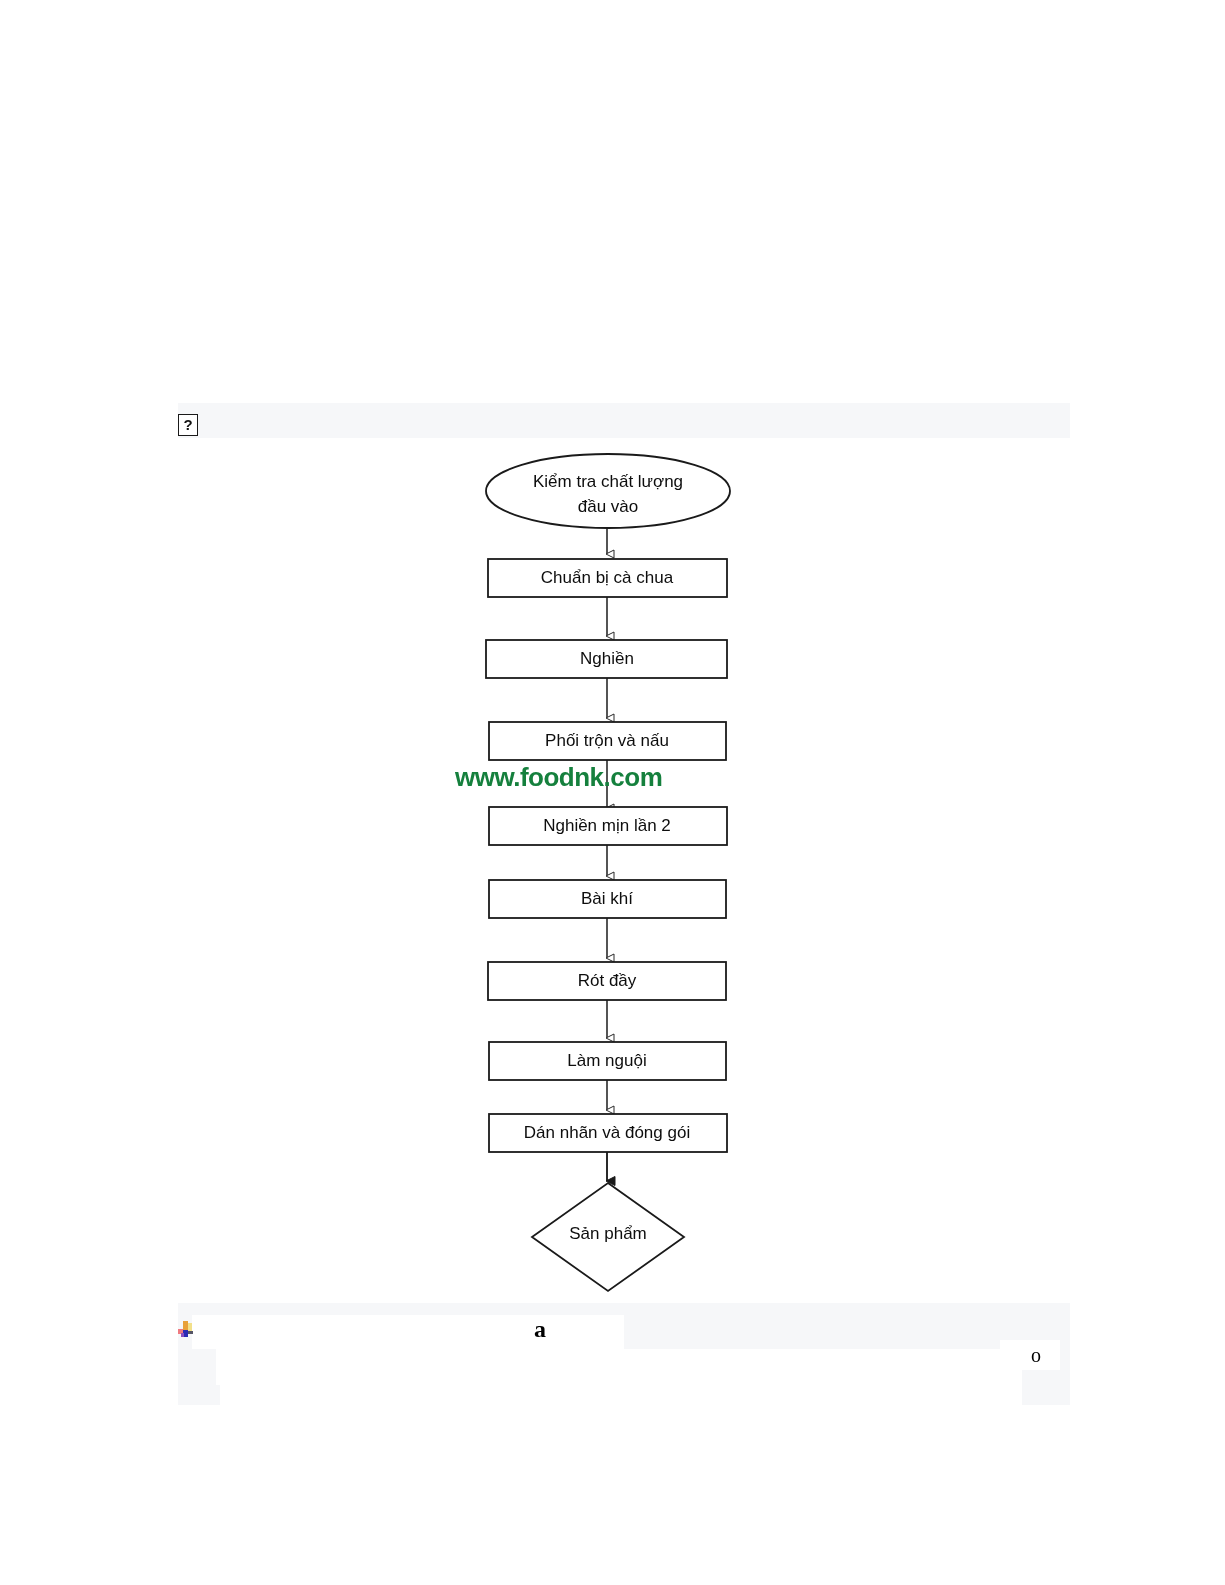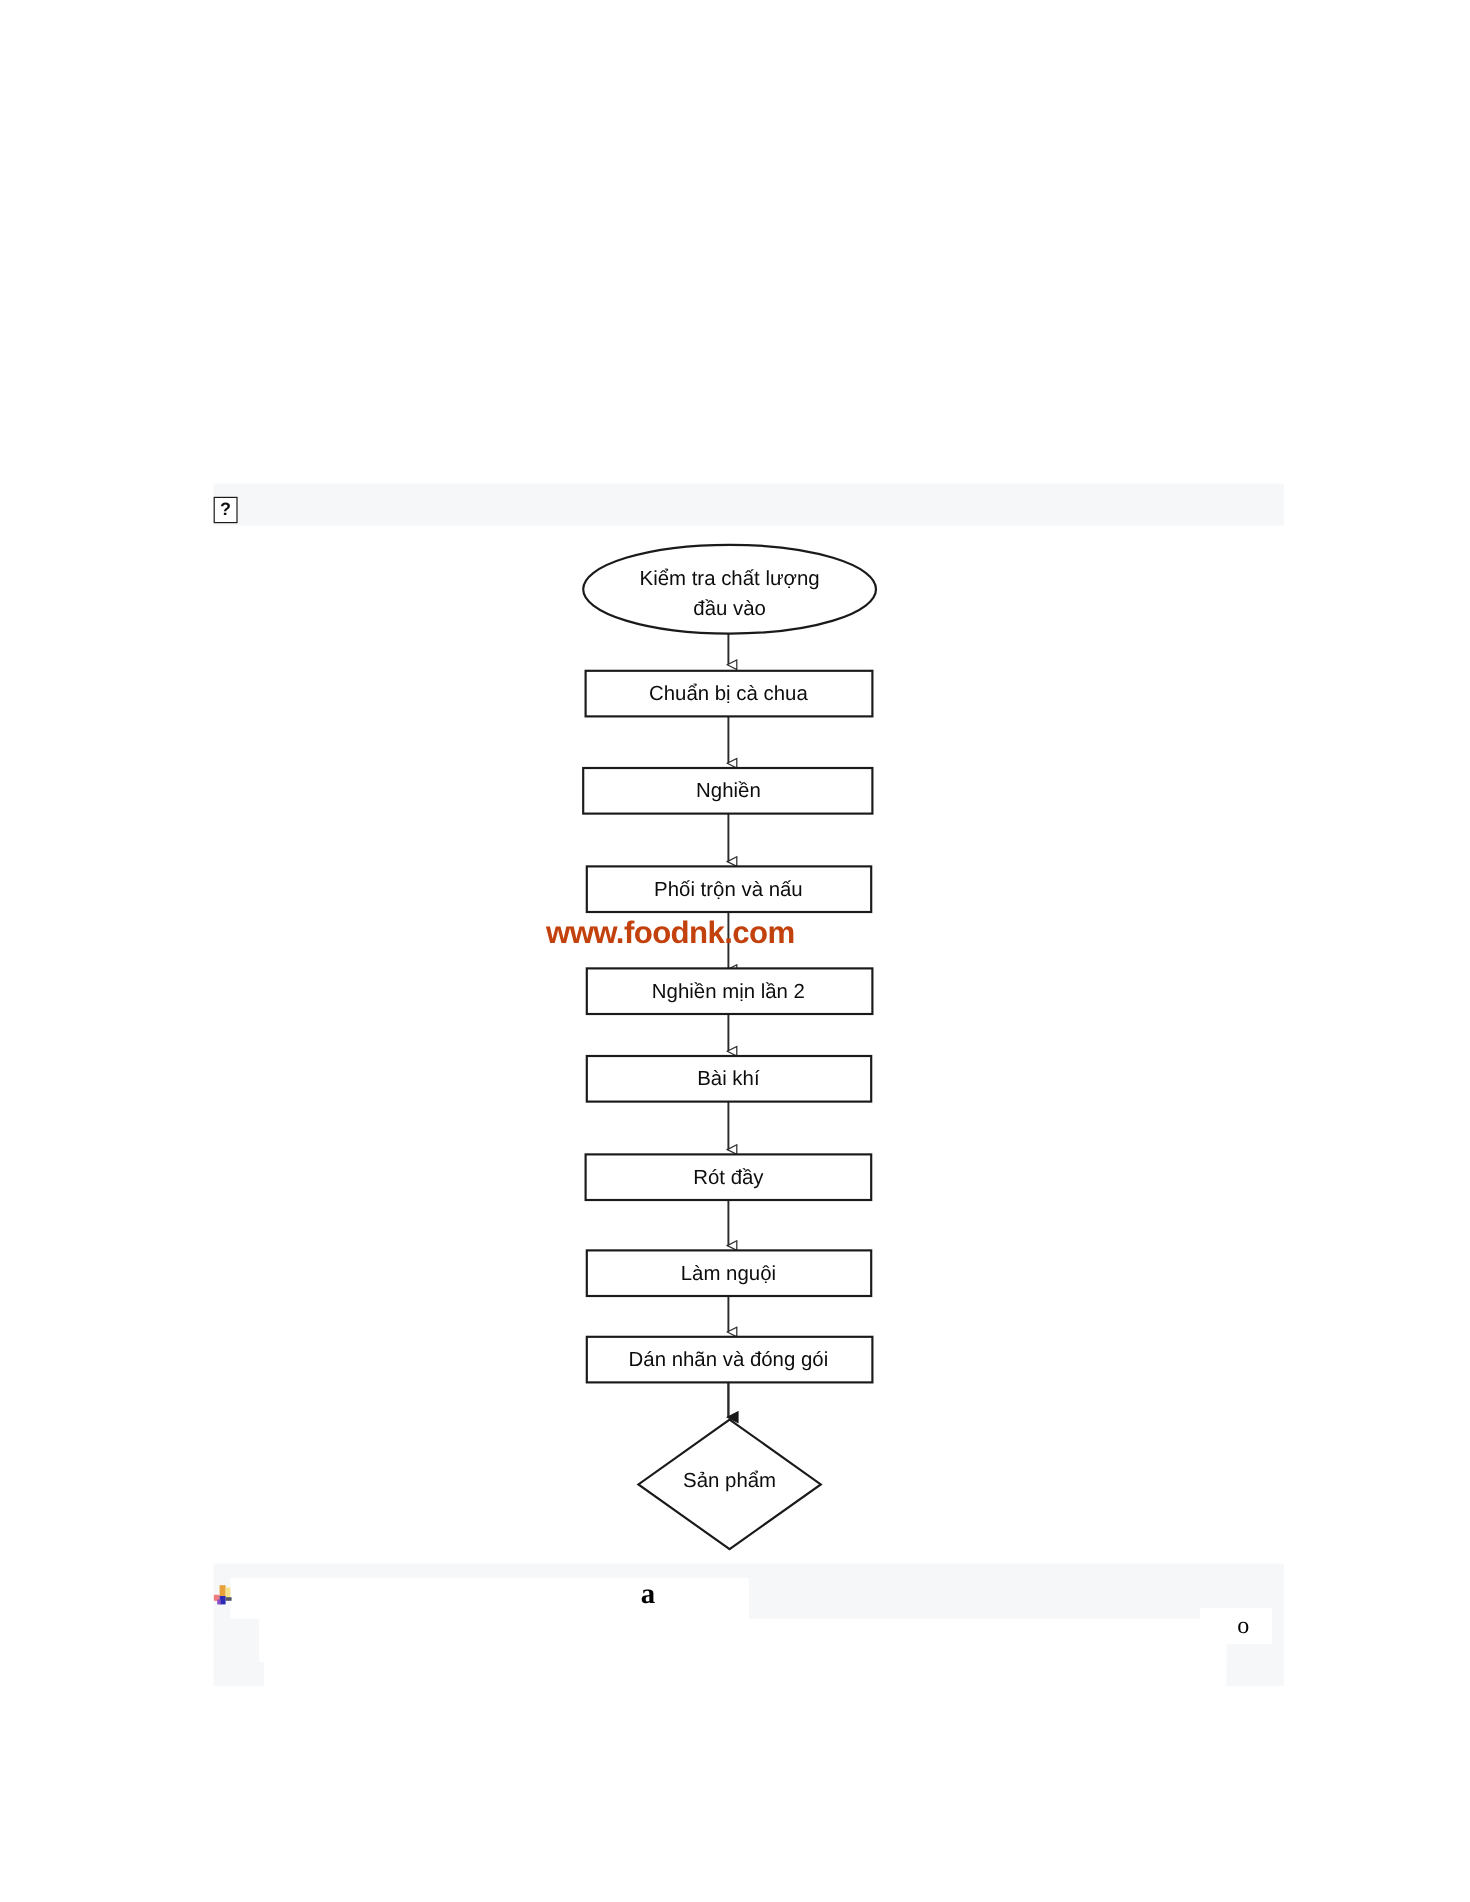--- a/index.html
+++ b/index.html
@@ -129,21 +129,21 @@
     dominant-baseline: middle;
   }
 
   .watermark {
     position: absolute;
     left: 455px;
     top: 762px;
     font-family: "Liberation Sans", sans-serif;
     font-size: 26px;
     font-weight: bold;
-    color: #c2410c;
+    color: #15803d;
     letter-spacing: -0.5px;
     white-space: nowrap;
   }
 
   .mark-a {
     position: absolute;
     left: 534px;
     top: 1316px;
     font-family: "Liberation Serif", serif;
     font-size: 24px;

